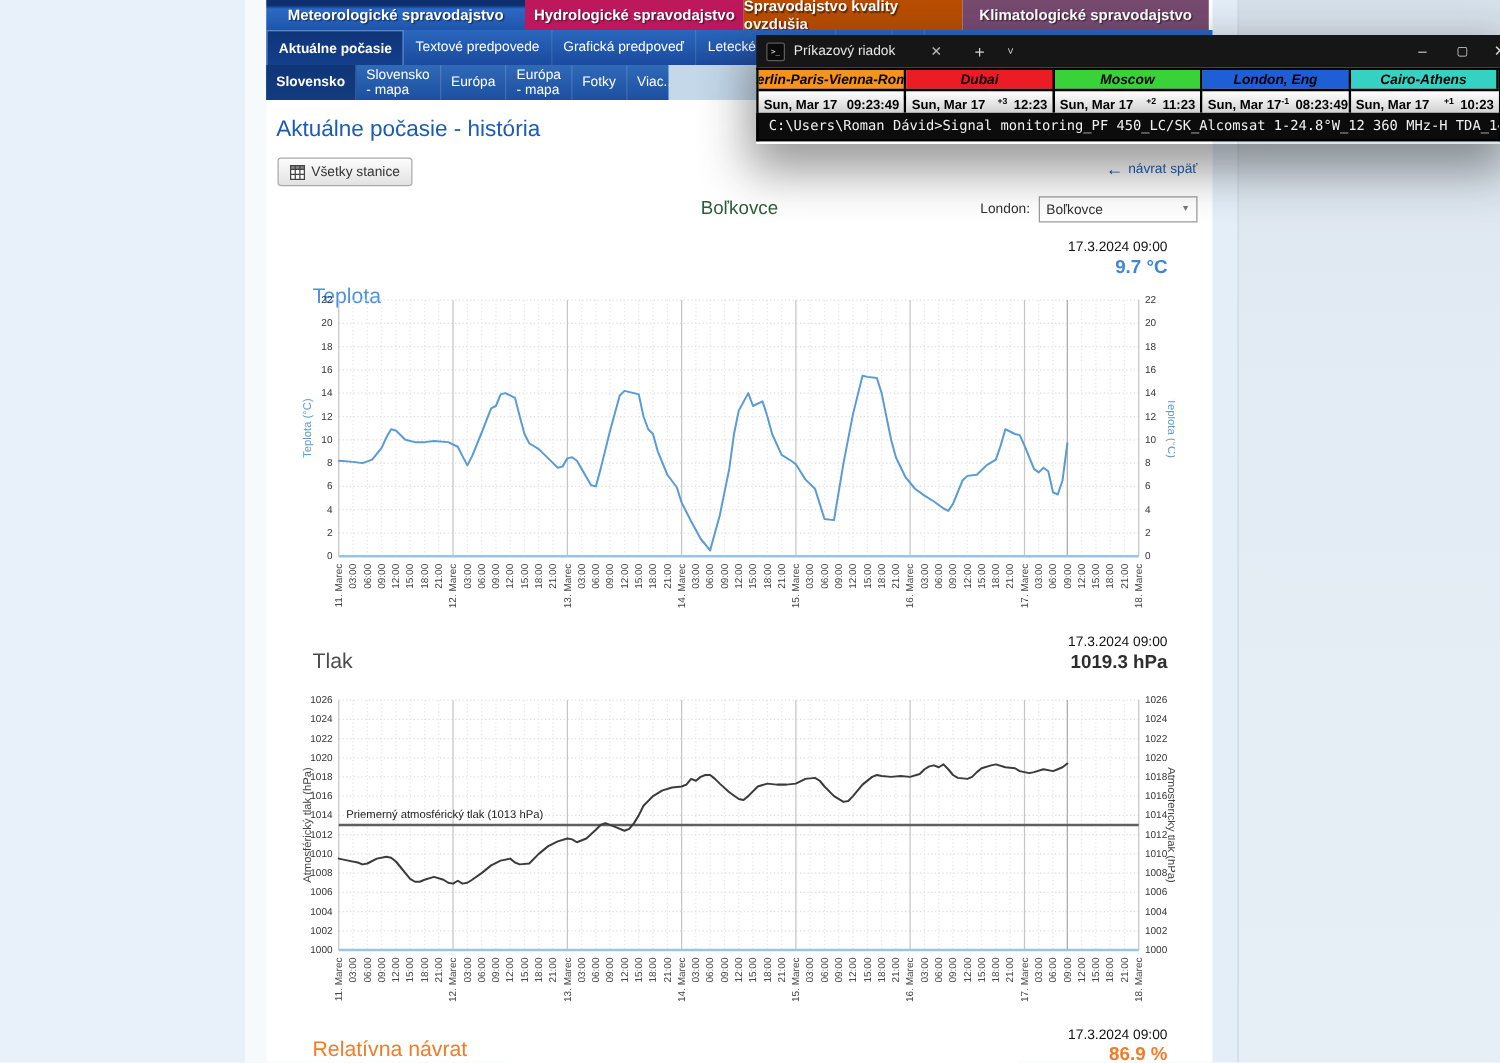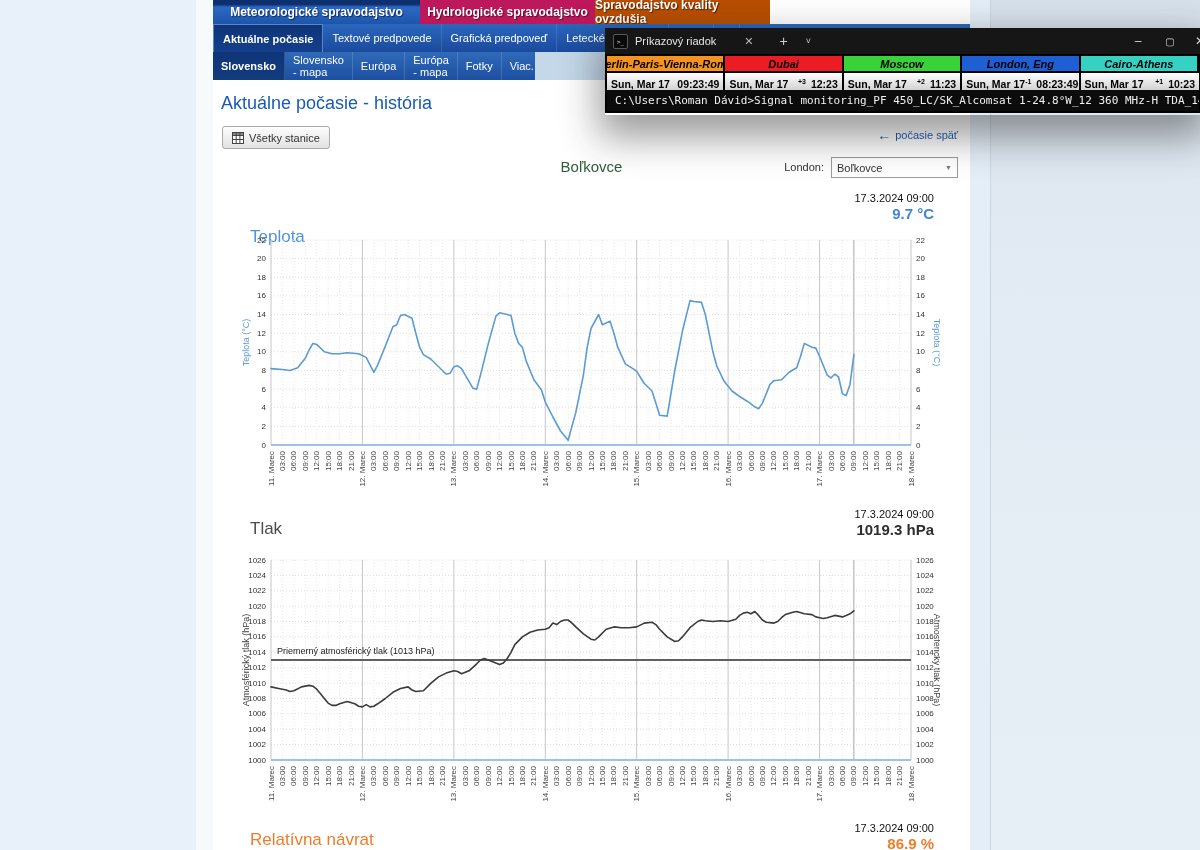--- a/index.html
+++ b/index.html
@@ -81,20 +81,21 @@
   <div class="bg-gap-left"></div>
   <div class="bg-gap-right"></div>
   <div class="bg-right"></div>
 
   <div id="content">
 
     <div class="nav1">
       <div class="nav1-tab t0">Meteorologické spravodajstvo</div>
       <div class="nav1-tab t1" style="background: #be185d;">Hydrologické spravodajstvo</div>
       <div class="nav1-tab t2" style="background: rgb(185, 78, 0);">Spravodajstvo kvality ovzdušia</div>
+      <div class="nav1-tab t3" style="background: rgb(119, 74, 112);">Klimatologické spravodajstvo</div>
     </div>
 
     <div class="nav2">
       <div class="nav2-tab active">Aktuálne počasie</div>
       <div class="nav2-tab">Textové predpovede</div>
       <div class="nav2-tab">Grafická predpoveď</div>
       <div class="nav2-tab">Letecké informácie</div>
       <div class="nav2-tab">INCA</div>
       <div class="nav2-tab">E</div>
     </div>
@@ -117,21 +118,21 @@
           <rect x="0.5" y="0.5" width="11" height="3" fill="#888" stroke="#444"></rect>
           <line x1="4.2" y1="0.5" x2="4.2" y2="11.5" stroke="#444"></line>
           <line x1="7.9" y1="0.5" x2="7.9" y2="11.5" stroke="#444"></line>
           <line x1="0.5" y1="7.5" x2="11.5" y2="7.5" stroke="#444"></line>
         </svg>
       <span>Všetky stanice</span>
     </button>
 
     <a class="back-link">
       <span class="back-arrow">←</span>
-      <span>počasie späť</span>
+      <span>návrat späť</span>
     </a>
 
     <div class="station-name">Boľkovce</div>
     <div class="station-label">London:</div>
     <div class="select-box">
       <span>Boľkovce</span>
       <span class="arrow">▼</span>
     </div>
 
     <div class="ts" style="top:192px">17.3.2024 09:00</div>

